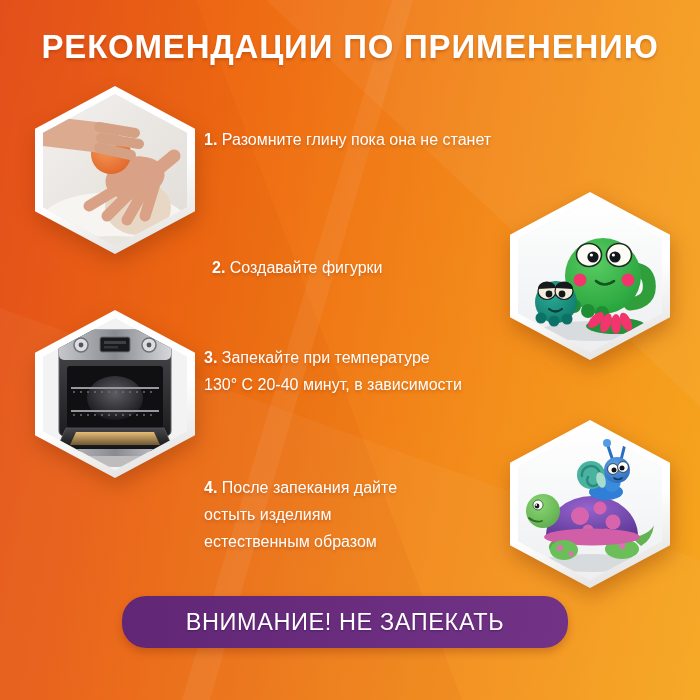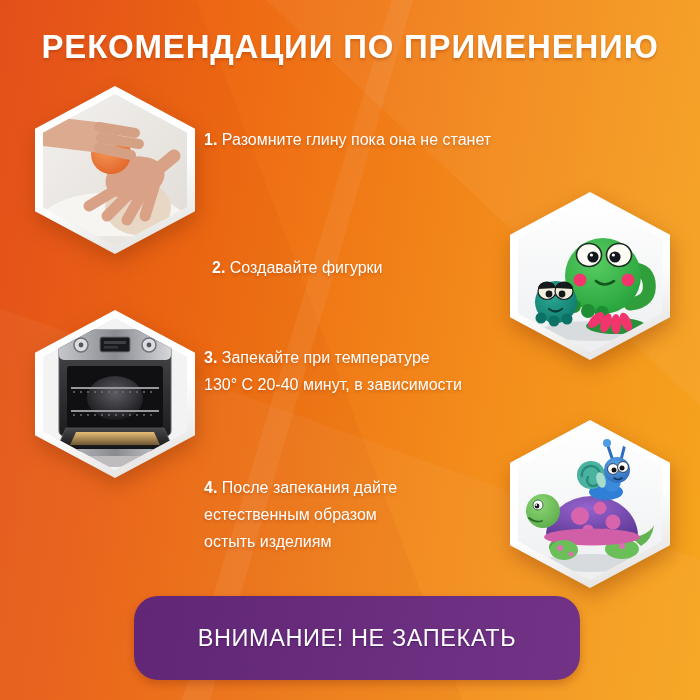--- a/index.html
+++ b/index.html
@@ -30,25 +30,24 @@
   .step{
     position:absolute;color:#fff;font-size:16px;line-height:27px;
     text-shadow:0 2px 3px rgba(150,50,0,0.35);width:410px;
   }
   .step .num{font-weight:800;}
   .step-1{left:204px;top:126px;}
   .step-2{left:212px;top:254px;}
   .step-3{left:204px;top:344px;}
   .step-4{left:204px;top:474px;}
   .warning{
-    position:absolute;left:122px;top:596px;width:446px;height:84px;
+    position:absolute;left:122px;top:596px;width:446px;height:52px;
     background:linear-gradient(100deg,#612676,#723386);
     border-radius:24px;display:flex;justify-content:center;align-items:center;
     box-shadow:0 4px 8px rgba(110,30,0,0.28);
-    margin-left:12px;
   }
   .warning .wline{
     color:#fff;font-size:23.5px;line-height:30px;letter-spacing:0.6px;text-align:center;
     text-shadow:0 1px 2px rgba(40,0,60,0.4);
   }
 </style>
 </head>
 <body>
 
 <div class="canvas">
@@ -289,20 +288,20 @@
     <div><span class="num">2.</span> <span>Создавайте фигурки</span></div>
   </div>
 
   <div class="step step-3">
     <div><span class="num">3.</span> <span>Запекайте при температуре</span></div>
     <div>130° C 20-40 минут, в зависимости</div>
   </div>
 
   <div class="step step-4">
     <div><span class="num">4.</span> <span>После запекания дайте</span></div>
+    <div>остыть изделиям</div>
     <div>естественным образом</div>
-    <div>остыть изделиям</div>
   </div>
 
   <div class="warning">
     <div class="wline">ВНИМАНИЕ! НЕ ЗАПЕКАТЬ</div>
   </div>
 </div>
 
 </body></html>

